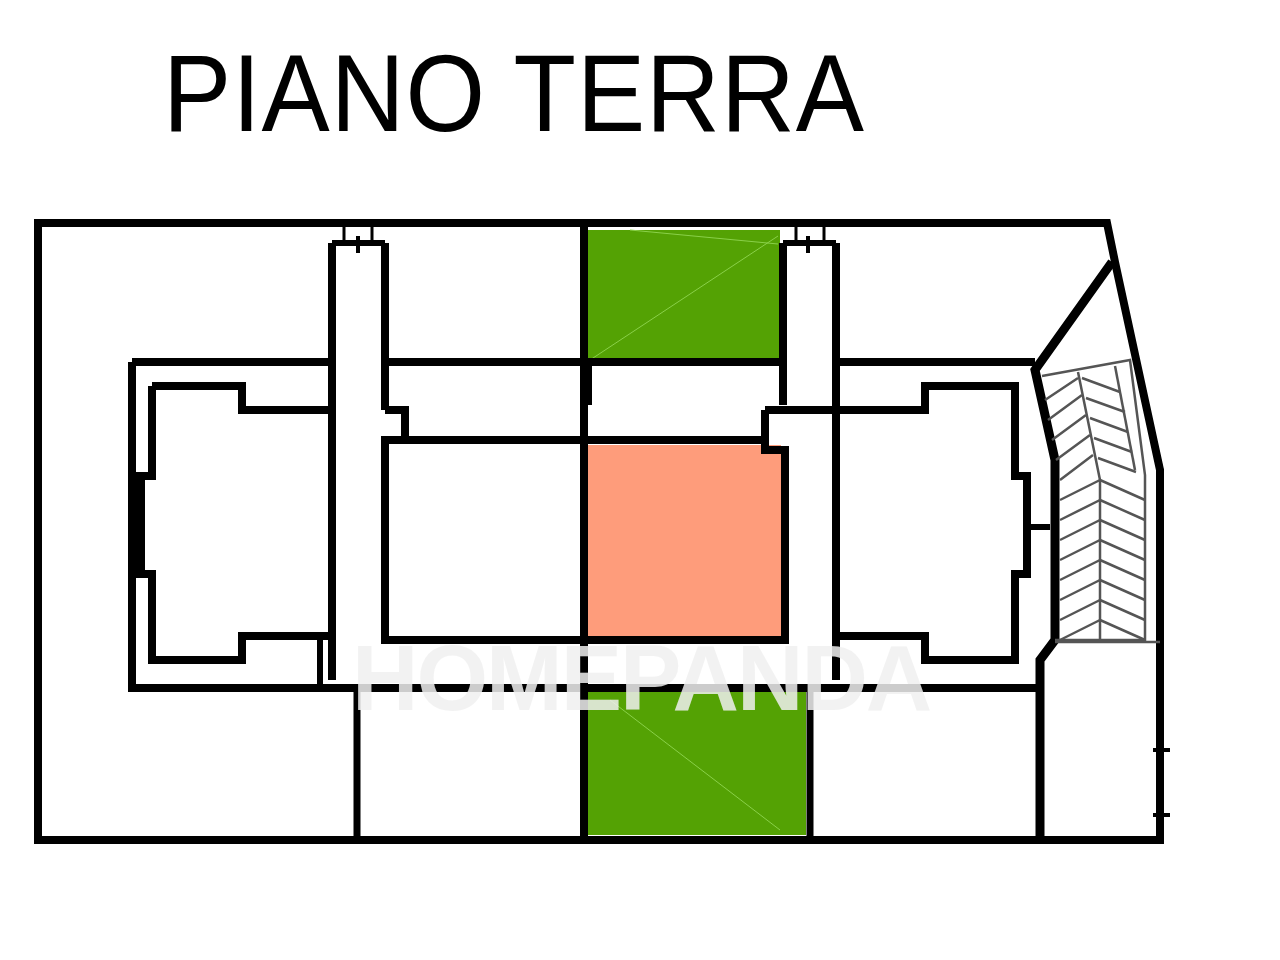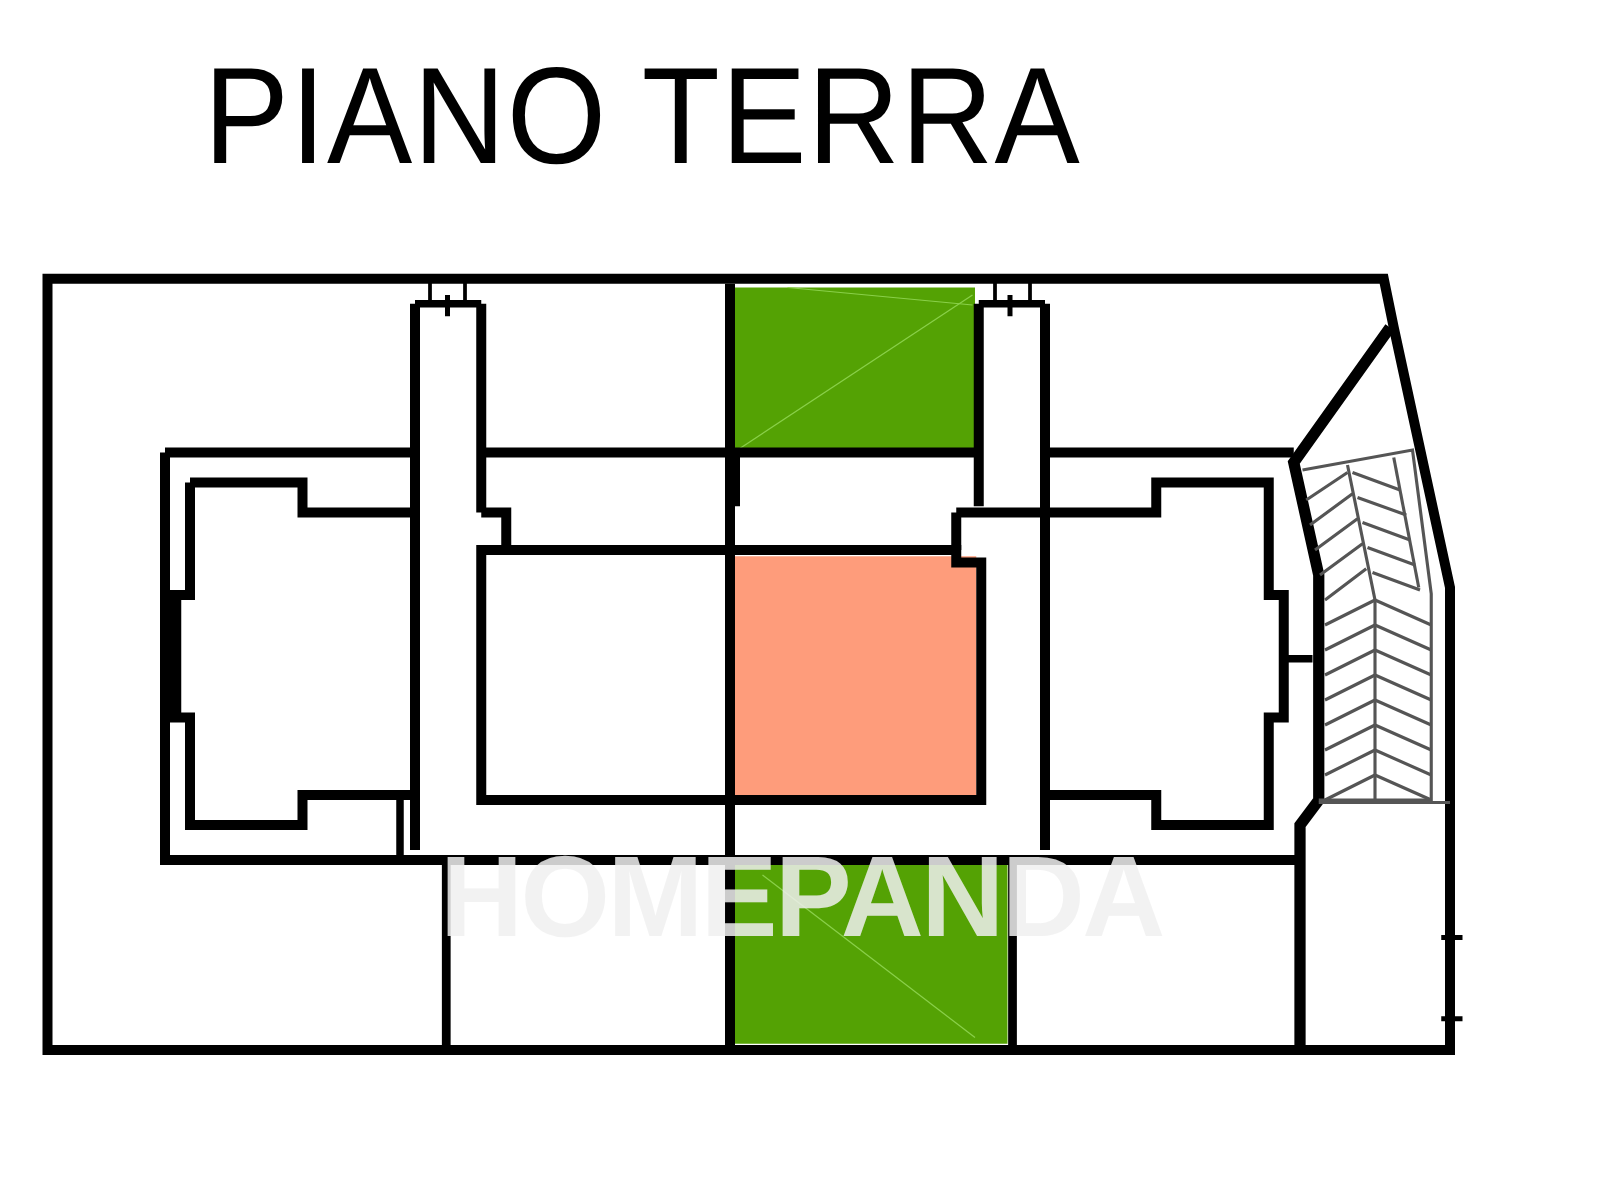--- a/index.html
+++ b/index.html
@@ -9,21 +9,21 @@
     font-family: "Liberation Sans", sans-serif;
     font-size: 110px; line-height: 110px; letter-spacing: 1px;
     color: #000; transform: scaleX(0.93); transform-origin: left top;
     white-space: nowrap;
   }
   svg.plan { position: absolute; left: 0; top: 0; }
   .watermark {
     position: absolute; left: 352px; top: 632px;
     font-family: "Liberation Sans", sans-serif; font-weight: bold;
     font-size: 92px; line-height: 92px; color: rgba(240,240,240,0.85);
-    letter-spacing: -2px; white-space: nowrap; margin-top: 40px;
+    letter-spacing: -2px; white-space: nowrap;
   }
 </style>
 </head>
 <body>
 
 <div class="title">PIANO TERRA</div>
 
 <svg class="plan" width="1280" height="960" viewBox="0 0 1280 960">
 
   <rect x="588" y="230" width="192" height="132" fill="#54a204"></rect>

